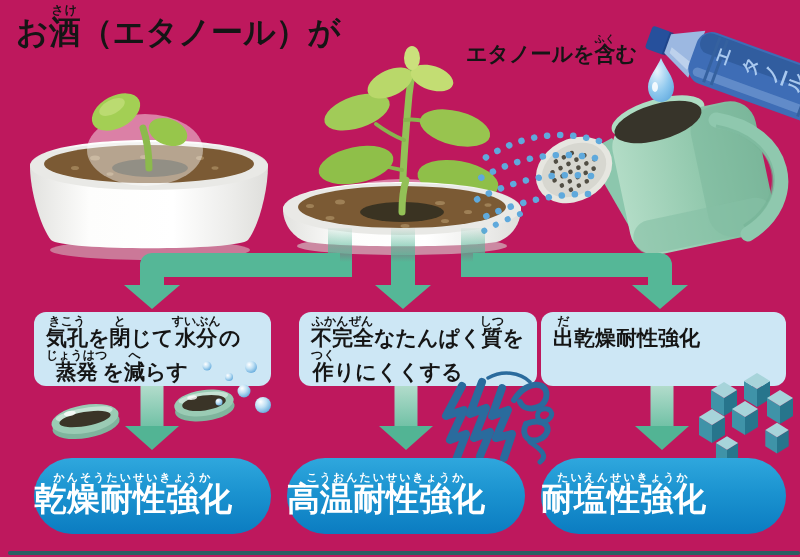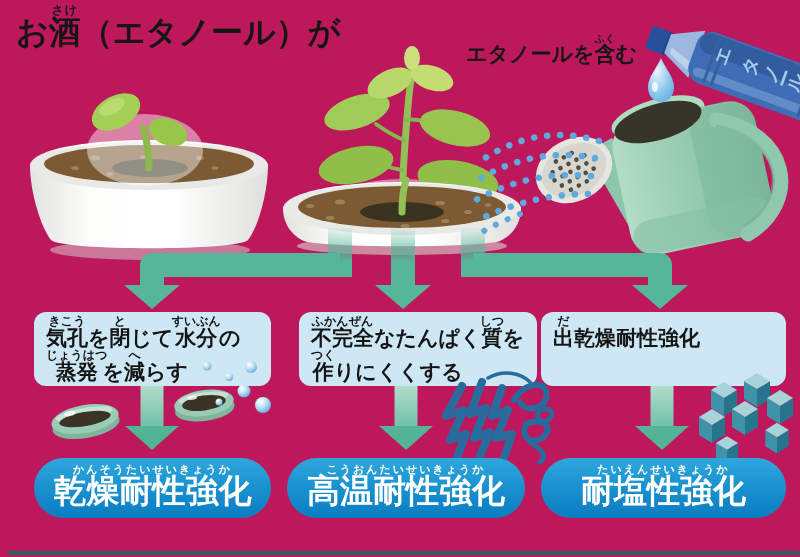--- a/index.html
+++ b/index.html
@@ -15,23 +15,23 @@
   .caption{left:466px;top:34px;font-size:21px;font-weight:bold;line-height:1.3;white-space:nowrap}
   .caption rt{font-size:10px;font-weight:bold}
 
   .box{top:312px;height:74px;background:#cde7f5;border-radius:12px;
        padding:3px 6px 0 12px;font-size:21px;font-weight:bold;line-height:1.05;box-sizing:border-box}
   .box rt{font-size:12px;font-weight:bold}
   .box1{left:34px;width:237px}
   .box2{left:299px;width:238px}
   .box3{left:541px;width:245px}
 
-  .pill{top:458px;height:60px;border-radius:38px;color:#fff;text-align:center;
+  .pill{top:458px;height:76px;border-radius:38px;color:#fff;text-align:center;
         background:linear-gradient(180deg,#2fa7dd 0%,#1b93d0 45%,#0b7cc1 100%);
-        display:flex;align-items:center;justify-content:center;
+        display:flex;align-items:center;justify-content:flex-start;
         font-size:33px;font-weight:bold;box-sizing:border-box;padding-top:2px}
   .pill rt{font-size:11px;font-weight:bold;letter-spacing:2px}
   .pill1{left:34px;width:237px}
   .pill2{left:287px;width:238px}
   .pill3{left:541px;width:245px}
 
   .bottle-label{left:740px;top:16px;width:26px;height:104px;writing-mode:vertical-rl;
         transform:rotate(-70deg);transform-origin:center;font-size:18px;font-weight:bold;
         color:#a9c9ef;letter-spacing:3px;text-align:center}
 

